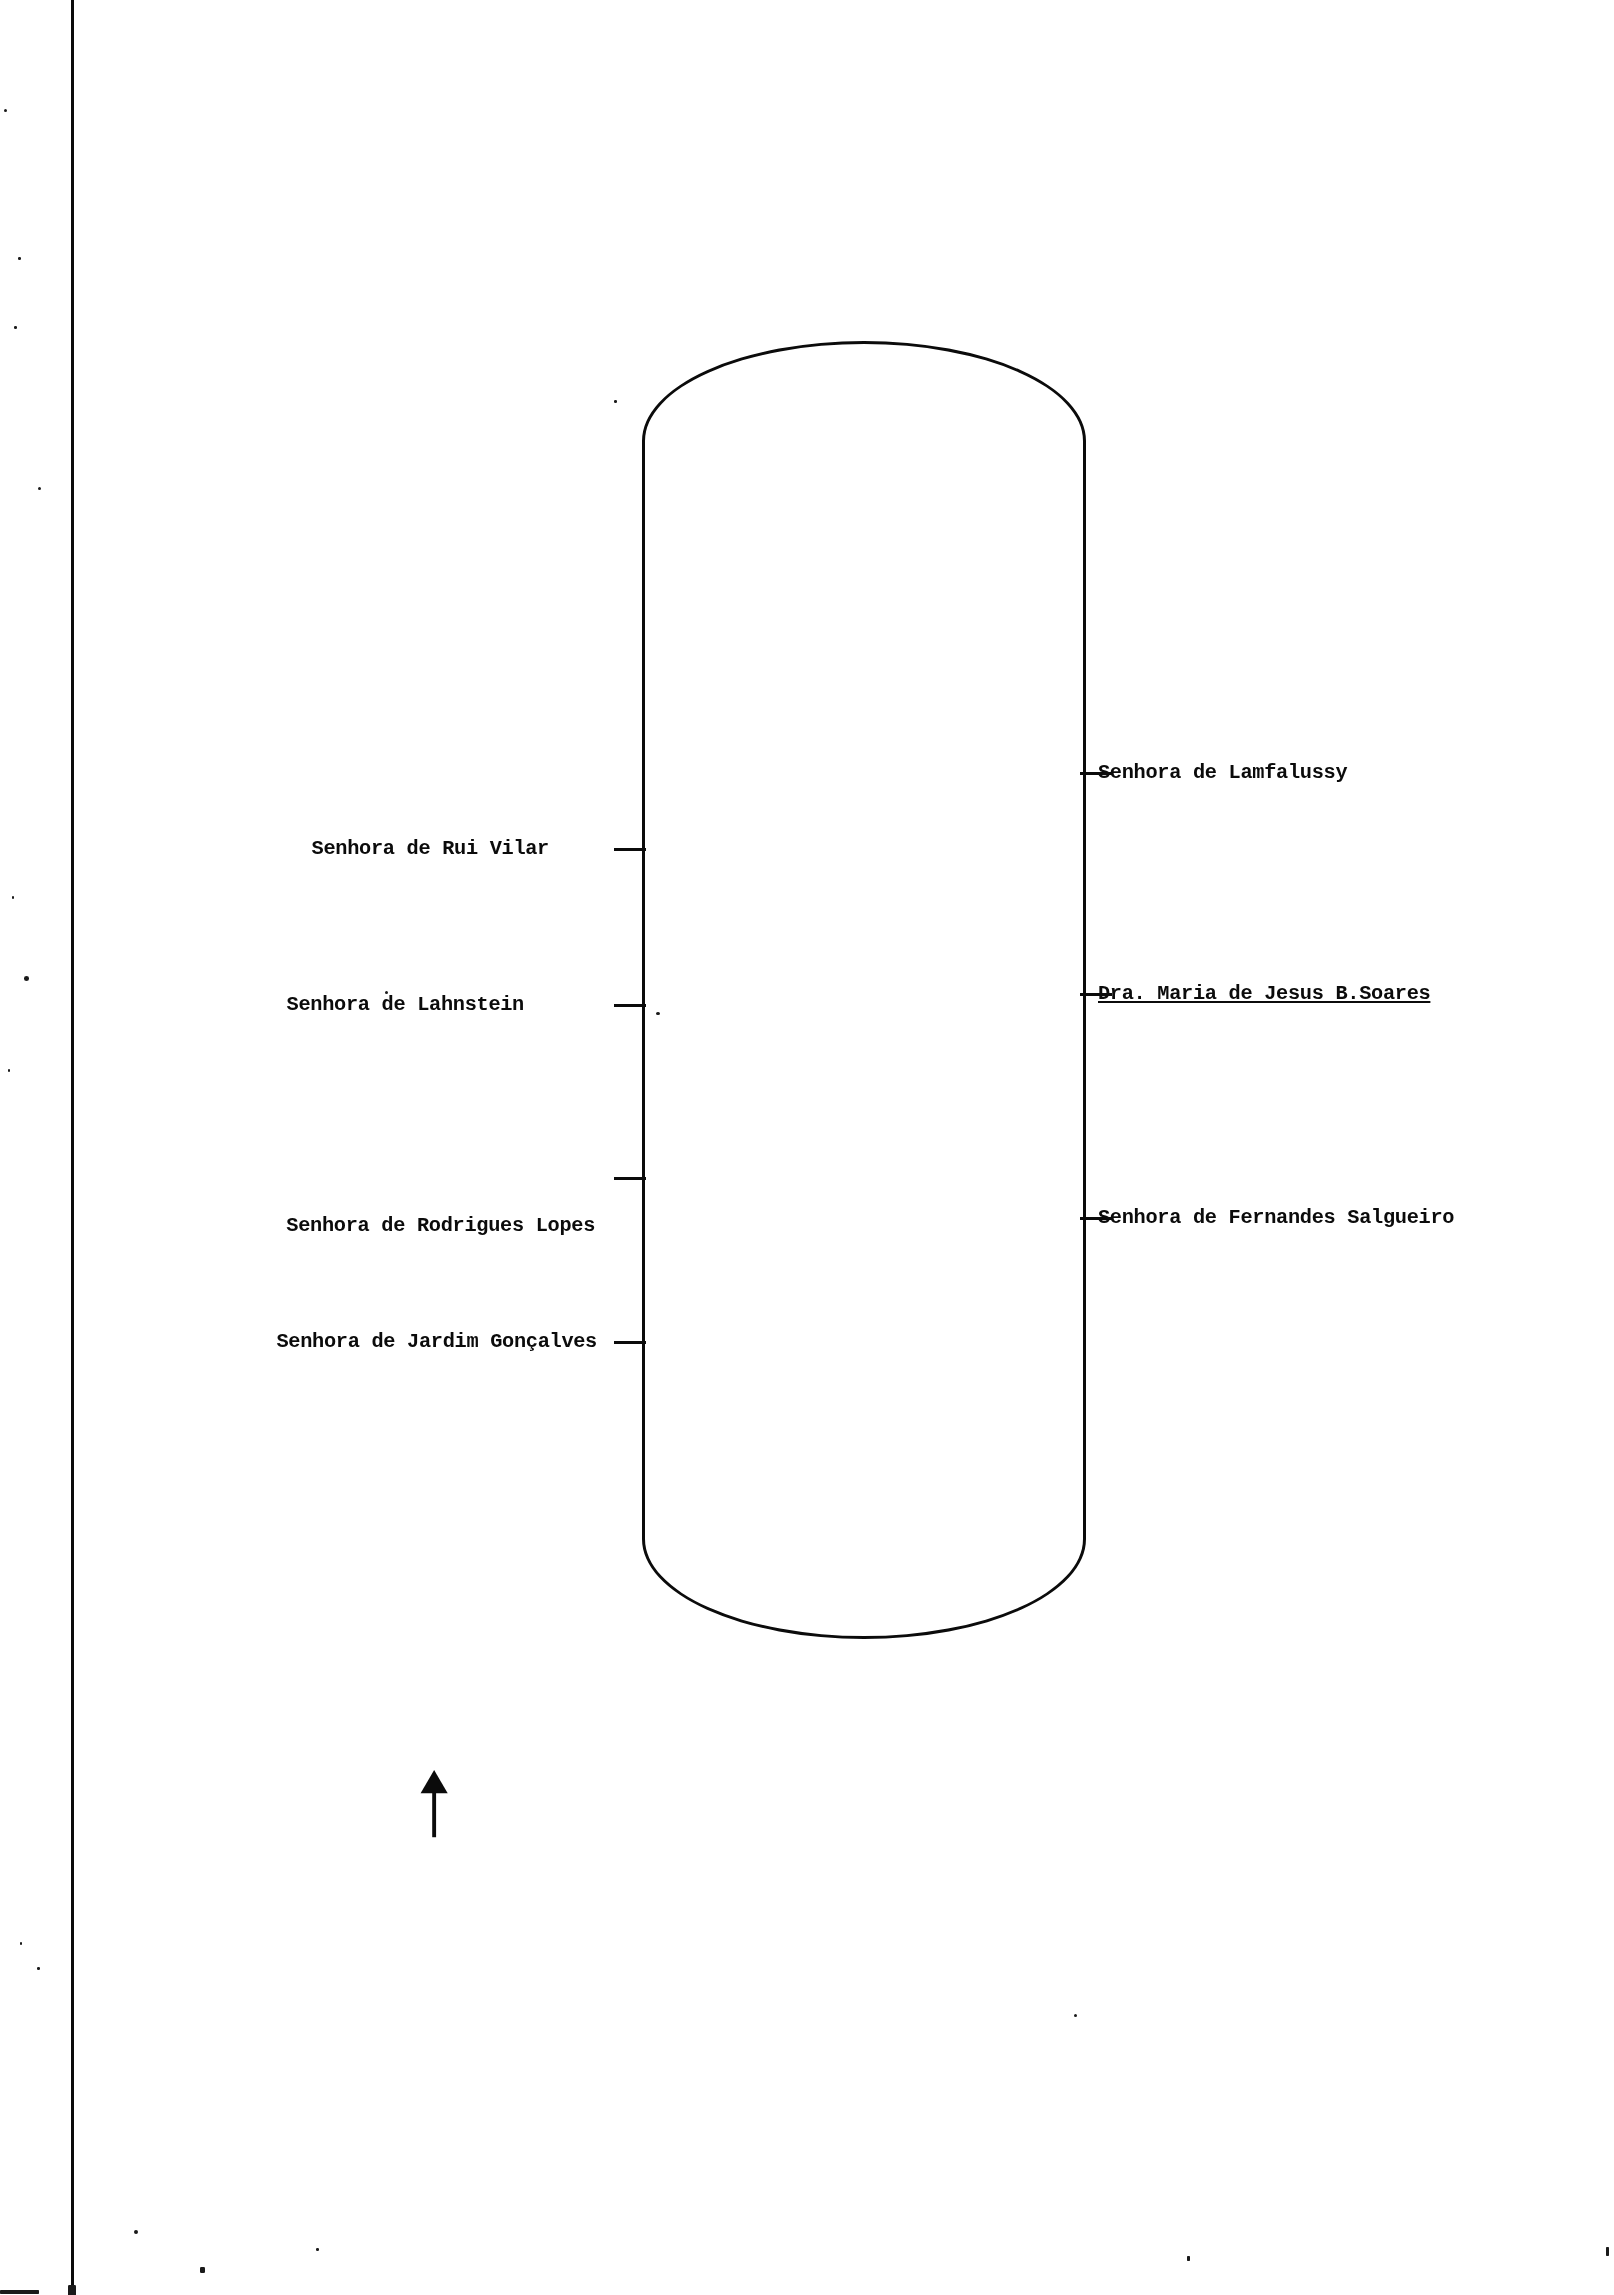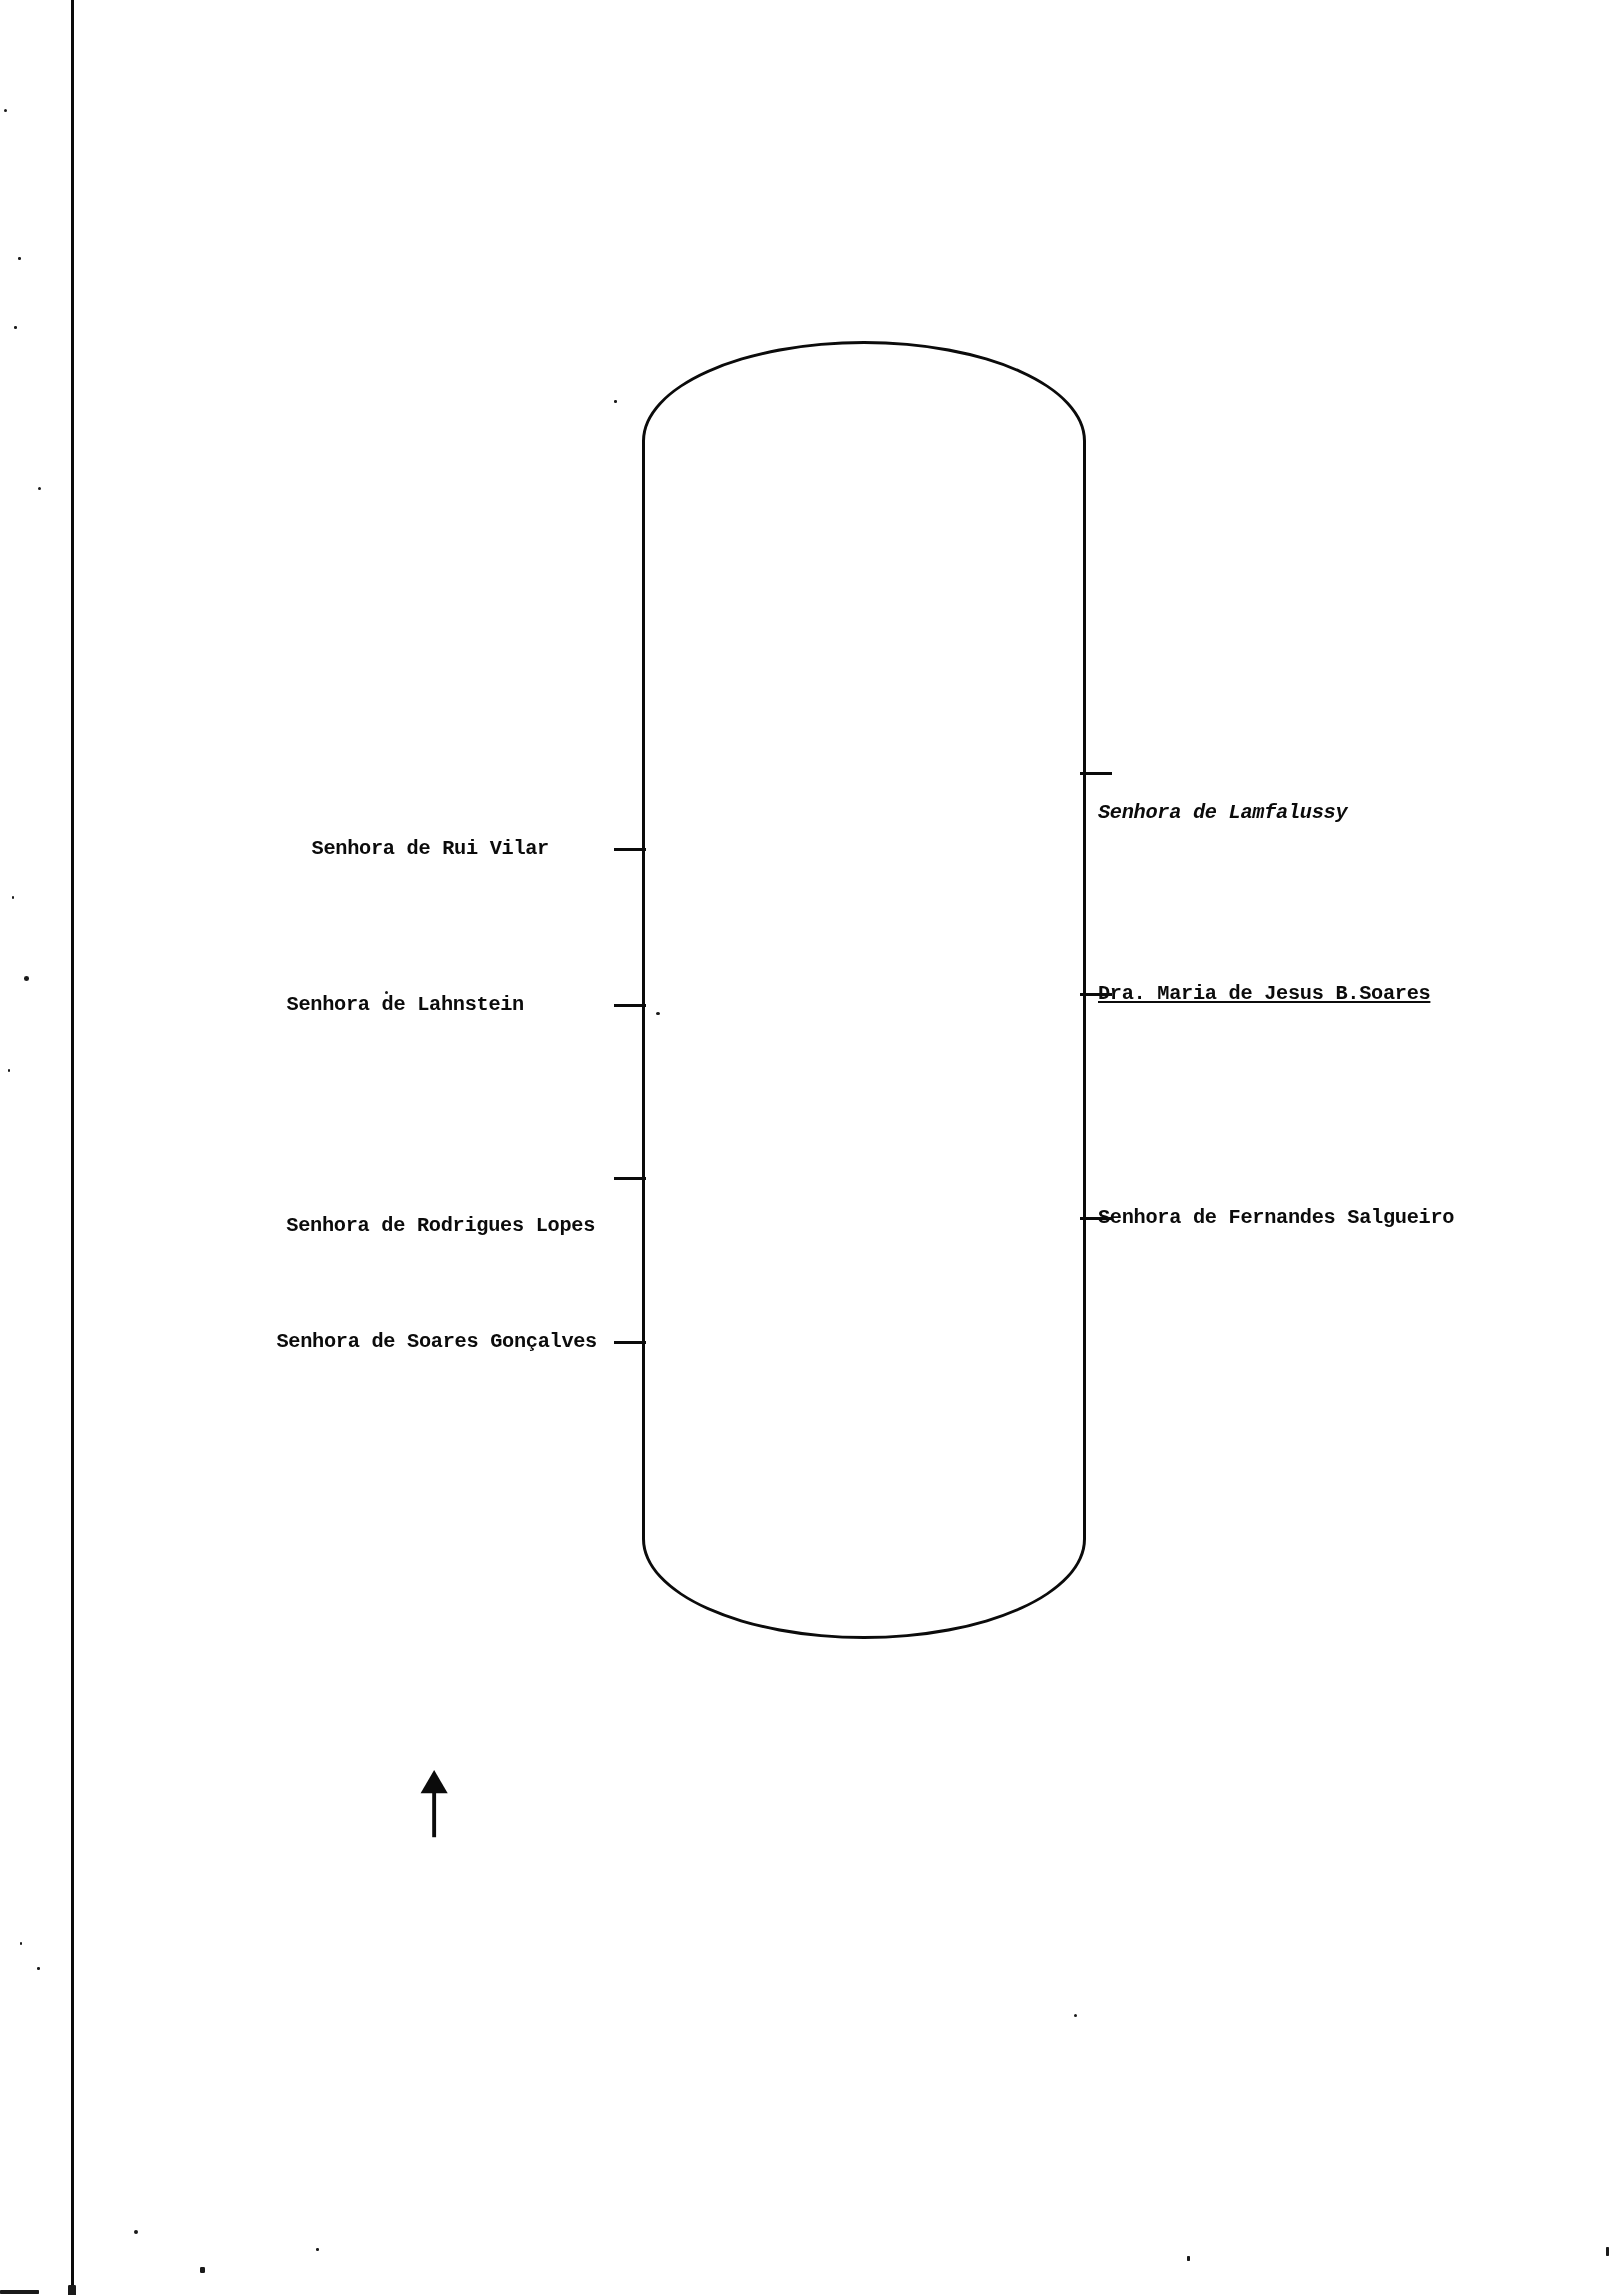--- a/index.html
+++ b/index.html
@@ -30,21 +30,21 @@
   .seat-label {
     position:absolute; white-space:nowrap;
     font-size:20.3px; line-height:26px; font-weight:700; letter-spacing:-0.3px;
     color:var(--ink);
   }
   .seat-left { text-align:center; }
   .seat-l1 { top:836px; right:1065px; }
   .seat-l2 { top:992px; right:1090px; }
   .seat-l3 { top:1165px; right:1019px;margin-top:48px; }
   .seat-l4 { top:1329px; right:1017px; }
-  .seat-r1 { top:800px; left:1098px;font-style:italic; }
+  .seat-r1 { top:760px; left:1098px; }
   .seat-r2 { top:981px; left:1098px;text-decoration:underline; }
   .seat-r3 { top:1205px; left:1098px; }
   .north-arrow { position:absolute; left:418px; top:1767px; color:var(--ink); }
   .speckle { position:absolute; background:#1a1a1a; border-radius:50%; }
   .sp1  { left:3.9px;    top:109px;  width:3.3px;  height:3.3px; }
   .sp2  { left:18.3px;   top:257px;  width:2.6px;  height:2.6px; }
   .sp3  { left:14.4px;   top:326px;  width:2.6px;  height:2.6px; }
   .sp4  { left:38px;   top:487px;  width:3.3px;  height:3.3px; }
   .sp5  { left:11.8px;   top:896px; width:2.6px;  height:2.6px; }
   .sp6  { left:7.9px;   top:1069px; width:2.6px;  height:2.6px; }
@@ -76,21 +76,21 @@
   <div class="tick tick-left tick-l2"></div>
   <div class="tick tick-left tick-l3"></div>
   <div class="tick tick-left tick-l4"></div>
   <div class="tick tick-right tick-r1"></div>
   <div class="tick tick-right tick-r2"></div>
   <div class="tick tick-right tick-r3"></div>
 
   <div class="seat-label seat-left seat-l1">Senhora de Rui Vilar</div>
   <div class="seat-label seat-left seat-l2">Senhora de Lahnstein</div>
   <div class="seat-label seat-left seat-l3">Senhora de Rodrigues Lopes</div>
-  <div class="seat-label seat-left seat-l4">Senhora de Soares Gonçalves</div>
+  <div class="seat-label seat-left seat-l4">Senhora de Jardim Gonçalves</div>
 
   <div class="seat-label seat-r1">Senhora de Lamfalussy</div>
   <div class="seat-label seat-r2">Dra. Maria de Jesus B.Soares</div>
   <div class="seat-label seat-r3">Senhora de Fernandes Salgueiro</div>
 
   <svg class="north-arrow" width="31" height="72" viewBox="0 0 48 110" aria-hidden="true">
     <polygon points="25,4 46,40 4,40" fill="currentColor"></polygon>
     <rect x="22" y="38" width="6" height="70" fill="currentColor"></rect>
   </svg>
 

